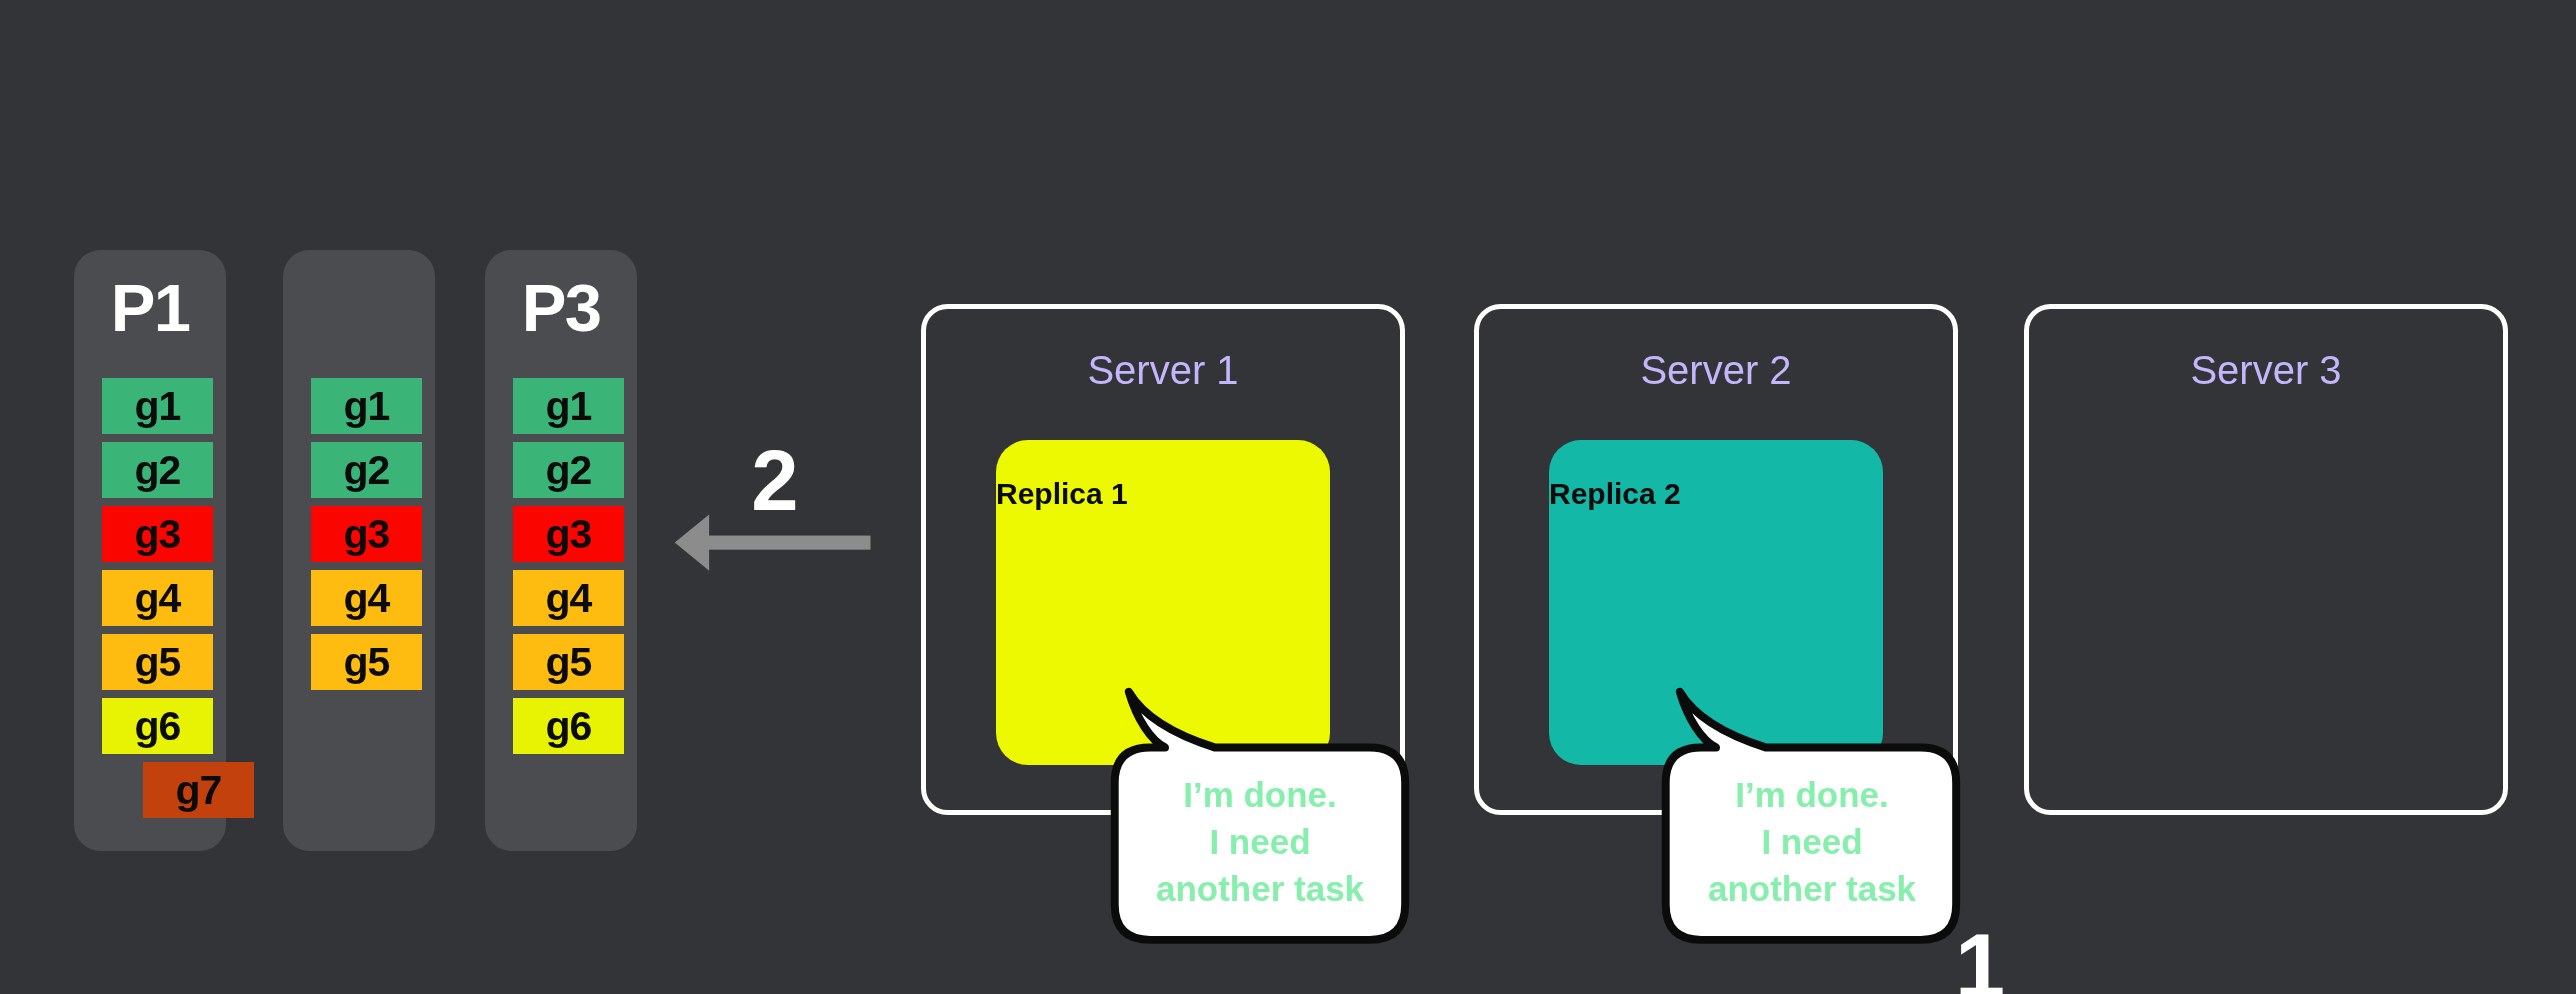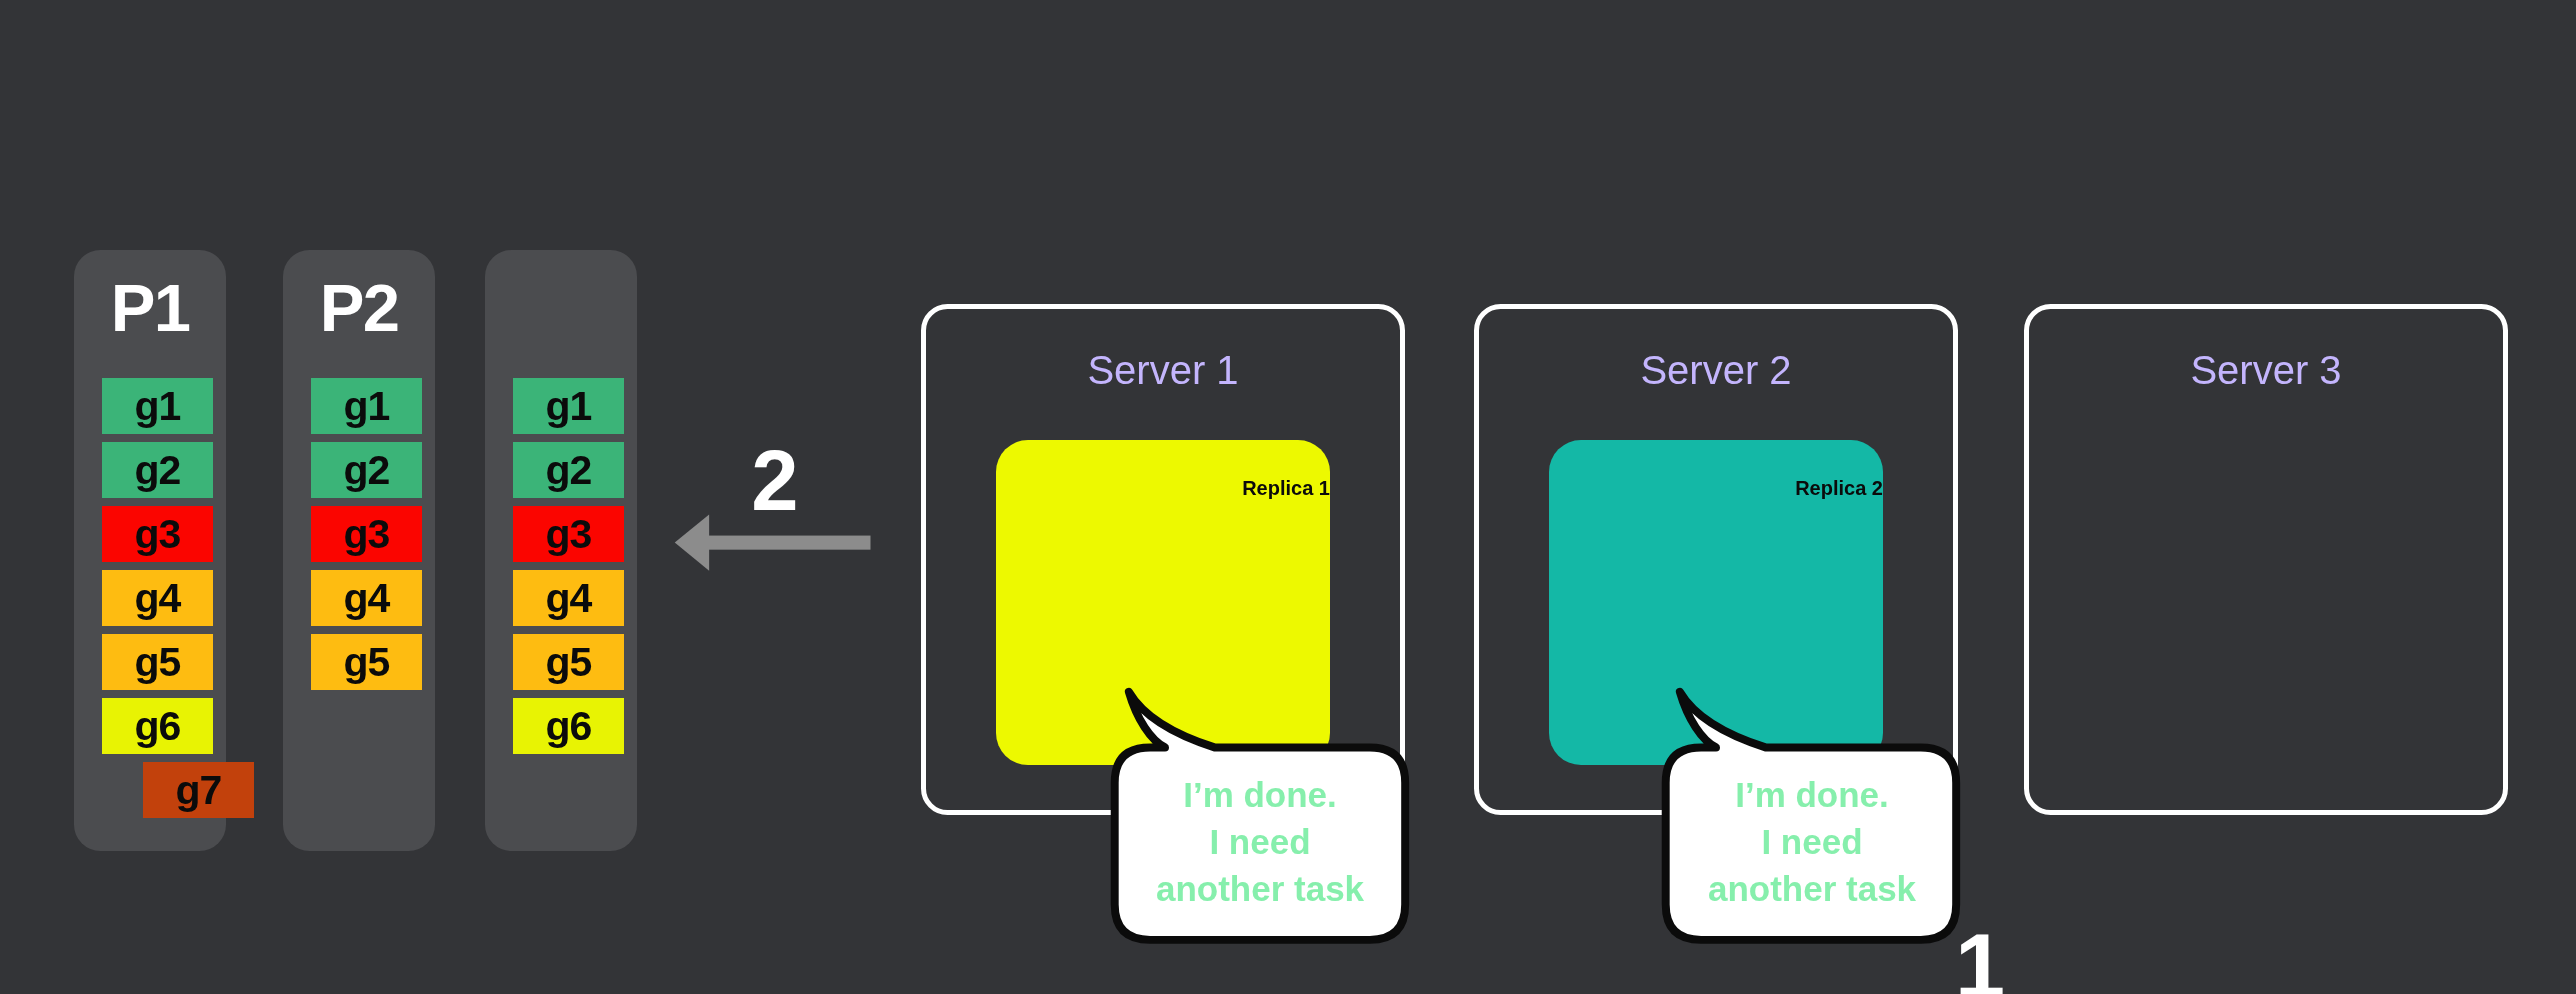--- a/index.html
+++ b/index.html
@@ -66,22 +66,22 @@
   }
 
   
   .replica {
     position: absolute; top: 440px;
     width: 334px; height: 325px;
     border-radius: 32px;
   }
   .replica-title {
     position: absolute; top: 37px; left: 0; right: 0;
-    text-align: right;
-    font-size: 20px; font-weight: 700; color: #0B0B0B;
+    text-align: left;
+    font-size: 30px; font-weight: 700; color: #0B0B0B;
   }
 
   
   .bubble-svg { position: absolute; top: 682px; width: 309px; height: 265px; overflow: visible; }
   .bubble-text {
     position: absolute; top: 771px;
     width: 292px;
     text-align: center;
     font-size: 35px; font-weight: 700; color: #86efac;
     line-height: 47px;
@@ -100,31 +100,31 @@
       <div class="task" style="background-color: rgb(59, 180, 120);">g2</div>
       <div class="task" style="background-color: rgb(251, 5, 0);">g3</div>
       <div class="task" style="background-color: rgb(254, 188, 17);">g4</div>
       <div class="task" style="background-color: rgb(254, 188, 17);">g5</div>
       <div class="task" style="background-color: rgb(232, 243, 3);">g6</div>
       <div class="task" style="background-color: #c2410c; margin-left: 41px;">g7</div>
     </div>
   </div>
 
   <div class="partition" style="left: 283px; background-color: rgb(75, 76, 79);">
-    <div class="partition-title">P2</div>
     <div class="task-stack">
       <div class="task" style="background-color: rgb(59, 180, 120);">g1</div>
       <div class="task" style="background-color: rgb(59, 180, 120);">g2</div>
       <div class="task" style="background-color: rgb(251, 5, 0);">g3</div>
       <div class="task" style="background-color: rgb(254, 188, 17);">g4</div>
       <div class="task" style="background-color: rgb(254, 188, 17);">g5</div>
     </div>
   </div>
 
   <div class="partition" style="left: 485px; background-color: rgb(75, 76, 79);">
+    <div class="partition-title">P3</div>
     <div class="task-stack">
       <div class="task" style="background-color: rgb(59, 180, 120);">g1</div>
       <div class="task" style="background-color: rgb(59, 180, 120);">g2</div>
       <div class="task" style="background-color: rgb(251, 5, 0);">g3</div>
       <div class="task" style="background-color: rgb(254, 188, 17);">g4</div>
       <div class="task" style="background-color: rgb(254, 188, 17);">g5</div>
       <div class="task" style="background-color: rgb(232, 243, 3);">g6</div>
     </div>
   </div>
 

